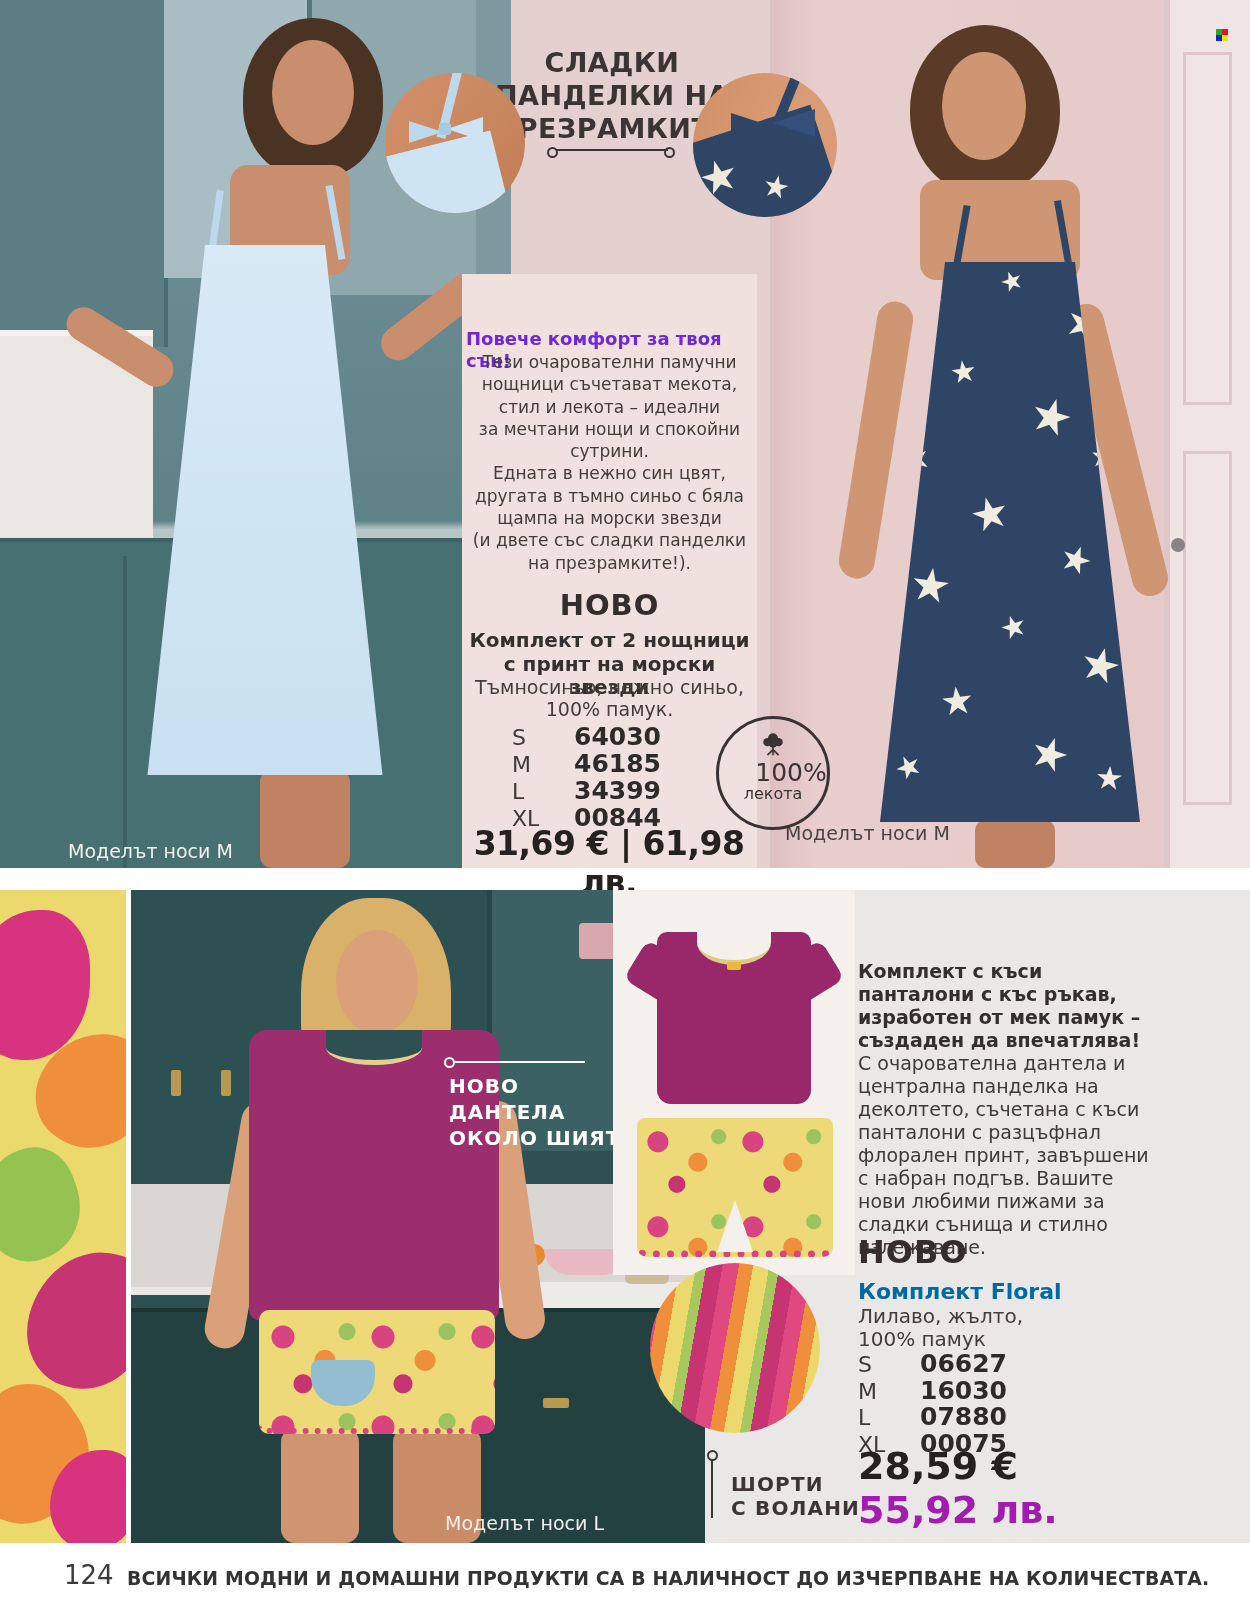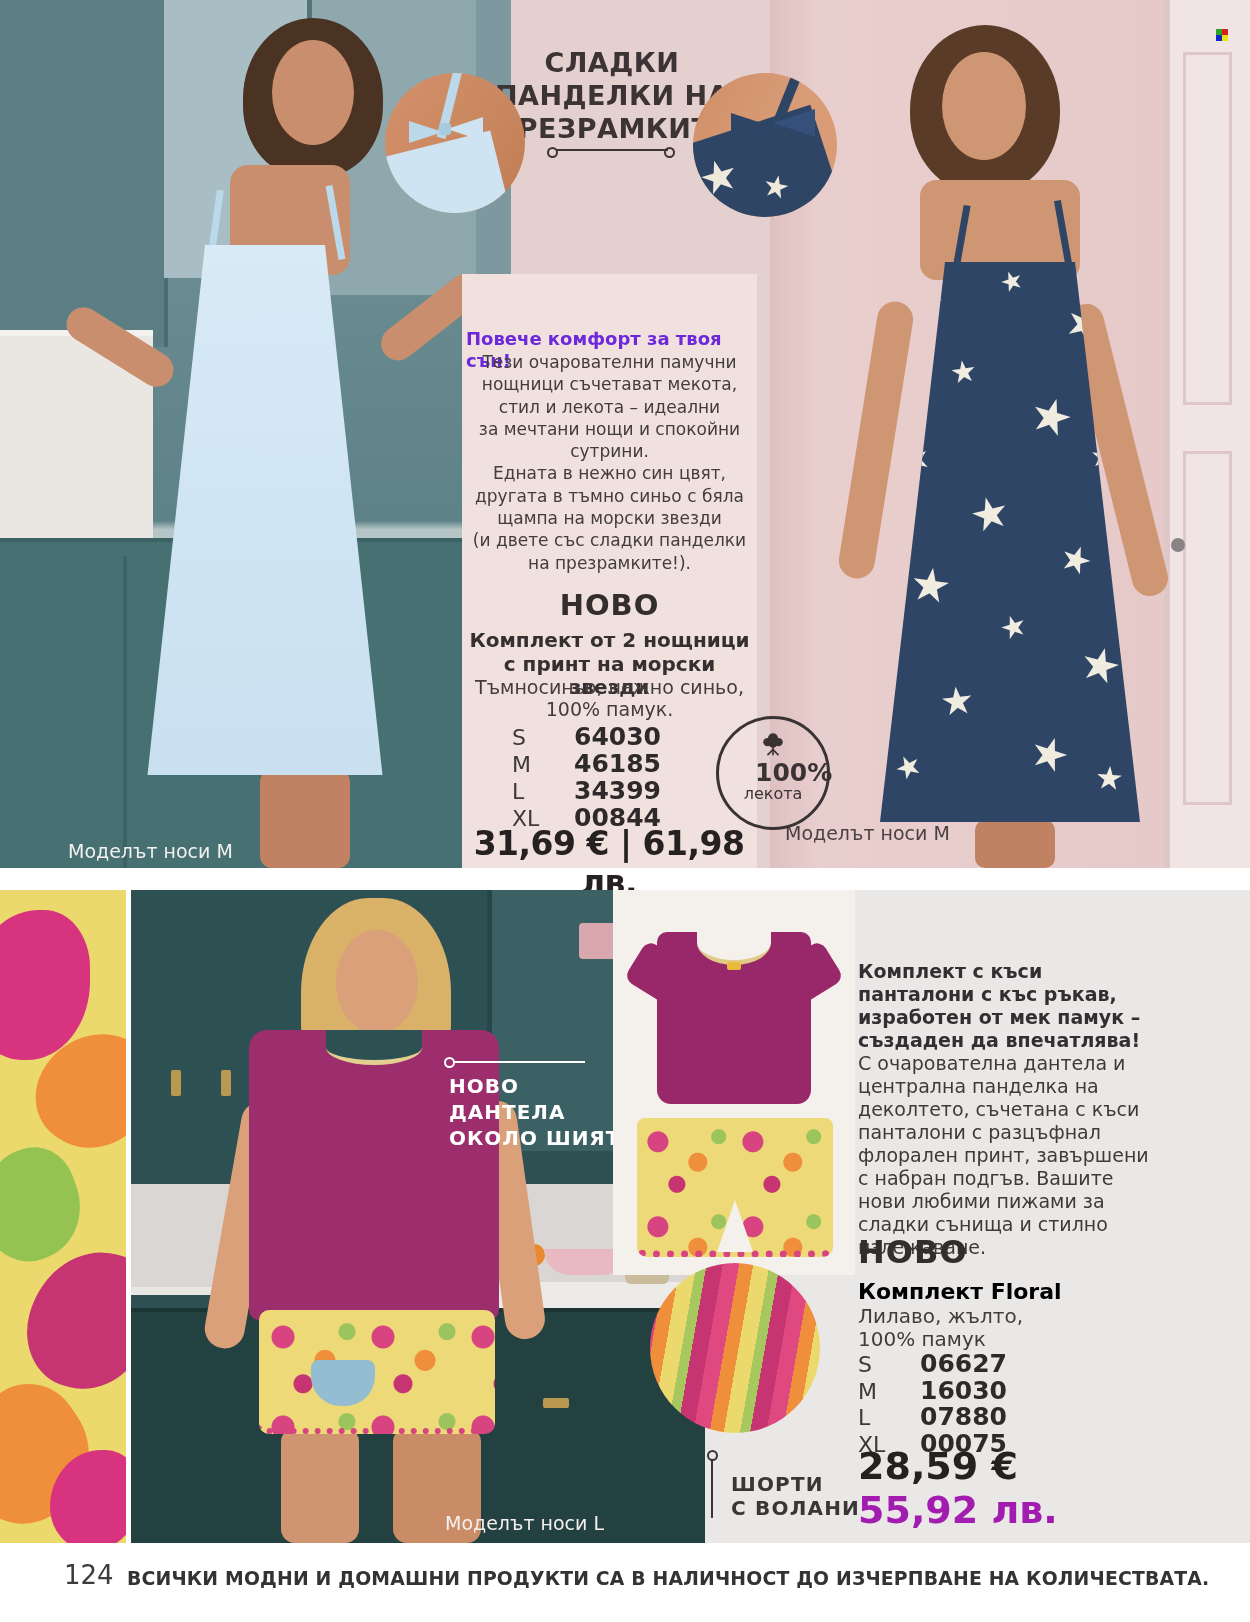--- a/index.html
+++ b/index.html
@@ -89,21 +89,21 @@
   .novo-top{left:462px;top:588px;width:295px;text-align:center;font-size:29px;font-weight:bold;letter-spacing:1px;color:#332d2e;}
   .ptitle-top{left:462px;top:629px;width:295px;text-align:center;font-size:20px;font-weight:bold;line-height:23.5px;color:#352f30;}
   .psub-top{left:462px;top:676px;width:295px;text-align:center;font-size:19px;line-height:22px;color:#433c3d;}
   .sizes-top{left:512px;top:722px;width:190px;}
   .size-row{display:flex;height:27px;align-items:baseline;}
   .size-letter{width:62px;font-size:22px;color:#3f3839;}
   .size-code{font-size:25px;font-weight:bold;color:#2e2a2a;}
   .price-top{left:448px;top:824px;width:322px;text-align:center;font-size:33px;font-weight:600;letter-spacing:-.5px;color:#262121;}
 
   .cotton-badge{left:716px;top:716px;width:108px;height:108px;border:3px solid #3a3334;border-radius:50%;text-align:center;color:#3a3334;}
-  .cotton-badge .pct{font-size:25px;font-weight:bold;line-height:24px;padding-left:36px;}
+  .cotton-badge .pct{font-size:25px;font-weight:normal;line-height:24px;padding-left:36px;}
   .cotton-badge .lbl{font-size:16px;line-height:18px;}
 
   .regmark{left:1216px;top:29px;width:12px;height:12px;display:grid;grid-template-columns:6px 6px;grid-template-rows:6px 6px;}
   .regmark i{display:block;}
 
   
   .floral-strip{left:0;top:890px;width:126px;height:653px;background:#ecd96e;overflow:hidden;}
   .blob{position:absolute;border-radius:60% 40% 55% 45%;}
   .gray-area{left:613px;top:890px;width:637px;height:653px;background:#e9e8e6;}
   .flatlay{left:613px;top:890px;width:242px;height:385px;background:#f4f1ed;overflow:hidden;}
@@ -151,21 +151,21 @@
 
   .ruffle-circle{left:650px;top:1263px;width:170px;height:170px;
      background:repeating-linear-gradient(100deg,#e0497f 0 16px,#ef8f3c 16px 30px,#ecd96e 30px 46px,#a6c85e 46px 56px,#c73472 56px 72px);}
   .shorts-dot{left:707px;top:1450px;width:7px;height:7px;border:2px solid #3b3535;border-radius:50%;}
   .shorts-line{left:711px;top:1460px;width:2px;height:58px;background:#3b3535;}
   .shorts-callout{left:731px;top:1472px;font-size:20px;font-weight:600;line-height:24px;letter-spacing:1.2px;color:#3b3535;}
 
   .desc{left:858px;top:941px;width:300px;font-size:19px;line-height:23px;color:#3e3a3a;}
   .desc b{color:#332e2f;}
   .novo-bot{left:858px;top:1233px;font-size:32px;font-weight:bold;letter-spacing:1px;color:#332d2e;}
-  .ptitle-bot{left:858px;top:1279px;font-size:22px;font-weight:bold;color:#000000;}
+  .ptitle-bot{left:858px;top:1279px;font-size:22px;font-weight:bold;color:#0369a1;}
   .psub-bot{left:858px;top:1305px;font-size:20px;line-height:23px;color:#433c3d;}
   .sizes-bot{left:858px;top:1349px;width:200px;}
   .sizes-bot .size-row{height:26.7px;}
   .price-eur{left:858px;top:1444px;font-size:38px;font-weight:600;color:#262121;}
   .price-bgn{left:858px;top:1488px;font-size:38px;font-weight:600;color:#a21caf;}
 
   
   .page-num{left:64px;top:1560px;font-size:26px;color:#3c3c3c;}
   .footer-note{left:127px;top:1566px;font-size:20px;font-weight:bold;color:#333333;transform:scaleX(.94);transform-origin:left top;white-space:nowrap;letter-spacing:.2px;}
 </style>

